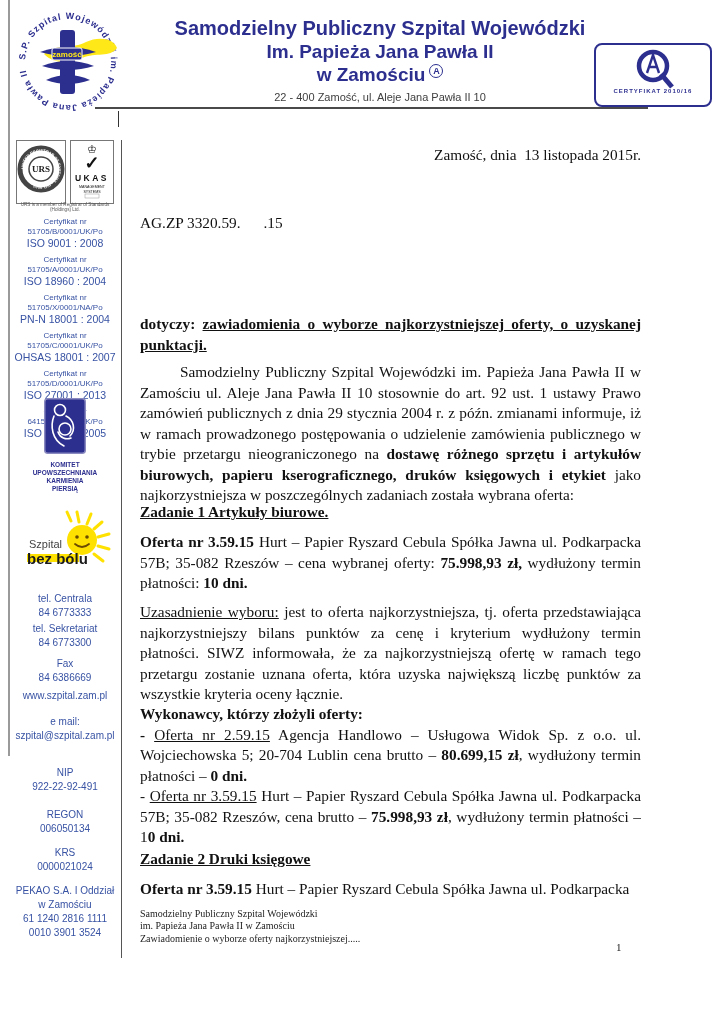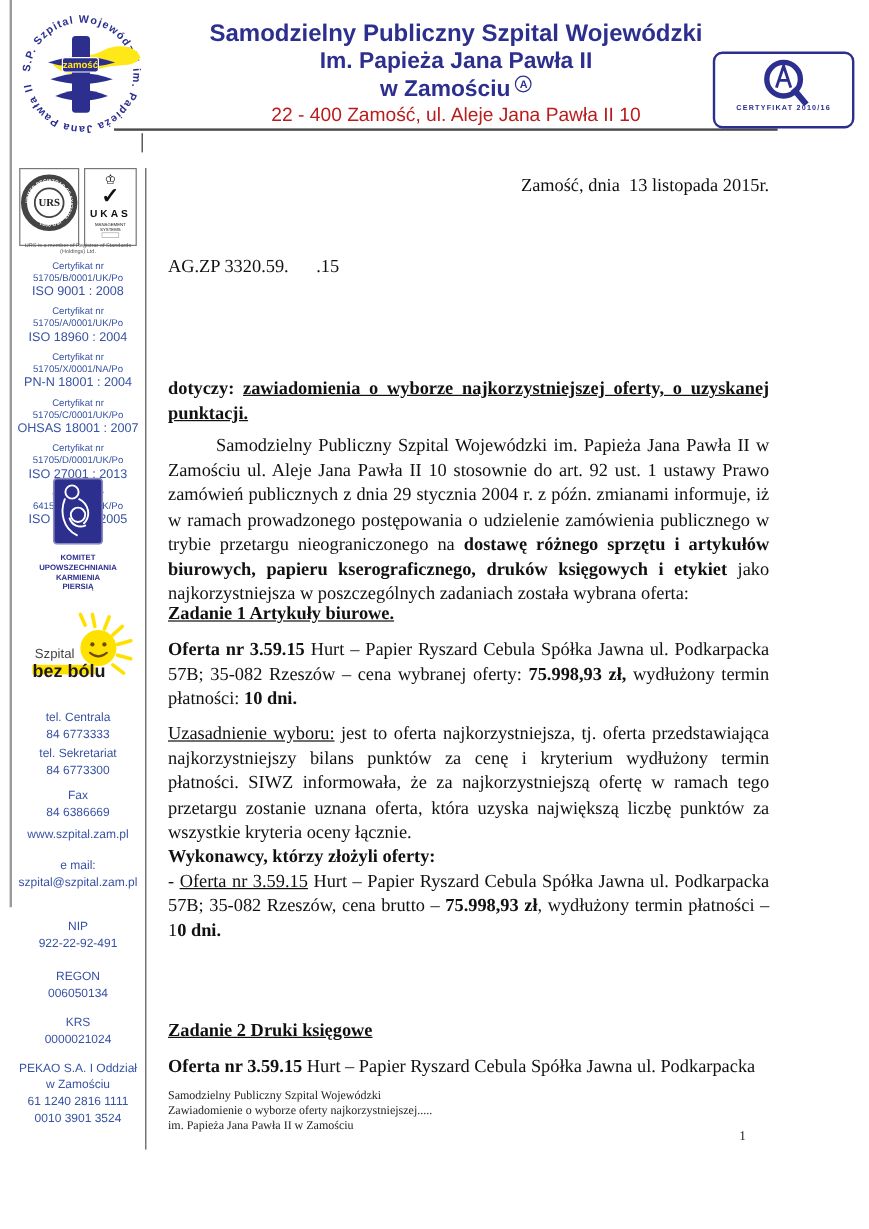--- a/index.html
+++ b/index.html
@@ -12,21 +12,21 @@
   .v-divider{position:absolute;left:121px;top:140px;width:1px;height:818px;background:#555;}
   
   .hosp-logo{position:absolute;left:14px;top:8px;width:108px;height:108px;}
   .title-block{position:absolute;left:150px;top:16px;width:460px;text-align:center;
                font-family:"Liberation Sans",sans-serif;color:#2d2f8f;font-weight:bold;}
   .title-l1{font-size:20px;line-height:24px;}
   .title-l2{font-size:19px;line-height:23px;}
   .title-l3{font-size:19px;line-height:23px;}
   .qa-sup{display:inline-block;vertical-align:super;font-size:9px;border:1.5px solid #2d2f8f;
           border-radius:50%;width:12px;height:12px;line-height:12px;text-align:center;margin-left:4px;}
-  .hdr-address{font-size:16px;line-height:20px;font-weight:normal;color:#b91c1c;margin-top:1px;}
+  .hdr-address{font-size:11px;line-height:20px;font-weight:normal;color:#404040;margin-top:1px;}
   .qa-badge{position:absolute;left:594px;top:43px;width:114px;height:60px;border:2px solid #2d2f8f;
             border-radius:8px;background:#fff;text-align:center;}
   .qa-badge svg{display:block;margin:1px auto 0;}
   .qa-badge-caption{font-family:"Liberation Sans",sans-serif;font-size:6px;letter-spacing:1px;
                     color:#2d2f8f;font-weight:bold;margin-top:-2px;}
   
   .sidebar{position:absolute;left:12px;top:0;width:106px;text-align:center;
            font-family:"Liberation Sans",sans-serif;color:#3752a3;}
   .sb-abs{position:absolute;left:0;width:106px;}
   .accred{top:140px;display:flex;justify-content:center;gap:4px;}
@@ -262,30 +262,33 @@
     <span> Hurt – Papier Ryszard Cebula Spółka Jawna ul. Podkarpacka 57B; 35-082 Rzeszów – cena wybranej oferty: </span><b>75.998,93 zł,</b><span> wydłużony termin płatności: </span><b>10 dni.</b>
   </div>
 
   <div class="m-abs just">
     <span class="u">Uzasadnienie wyboru:</span><span> jest to oferta najkorzystniejsza, tj. oferta przedstawiająca najkorzystniejszy bilans punktów za cenę i kryterium wydłużony termin płatności. SIWZ informowała, że za najkorzystniejszą ofertę w ramach tego przetargu zostanie uznana oferta, która uzyska największą liczbę punktów za wszystkie kryteria oceny łącznie.</span>
   </div>
 
   <div class="m-abs wyk">
     <div class="wyk-h">Wykonawcy, którzy złożyli oferty:</div>
     <div class="bid">
+      <b>- </b><span class="u">Oferta nr 2.59.15</span><span>  Agencja Handlowo – Usługowa Widok Sp. z o.o. ul. Wojciechowska 5; 20-704 Lublin cena brutto – </span><b>80.699,15 zł</b><span>, wydłużony termin płatności – </span><b>0 dni.</b>
+    </div>
+    <div class="bid">
       <span>- </span><span class="u">Oferta nr 3.59.15</span><span> Hurt – Papier Ryszard Cebula Spółka Jawna ul. Podkarpacka 57B; 35-082 Rzeszów, cena brutto – </span><b>75.998,93 zł</b><span>, wydłużony termin płatności – 1</span><b>0 dni.</b>
     </div>
   </div>
 
   <div class="m-abs z2 h-bold-u">Zadanie 2 Druki księgowe</div>
 
   <div class="m-abs offer2">
     <b>Oferta nr 3.59.15</b><span> Hurt – Papier Ryszard Cebula Spółka Jawna ul. Podkarpacka</span>
   </div>
 
   <div class="footer">
     <div>Samodzielny Publiczny Szpital Wojewódzki</div>
+    <div>im. Papieża Jana Pawła II w Zamościu</div>
     <div>Zawiadomienie o wyborze oferty najkorzystniejszej.....</div>
-    <div>im. Papieża Jana Pawła II w Zamościu</div>
   </div>
   <div class="page-num">1</div>
 
 </div>
 
 </body></html>

